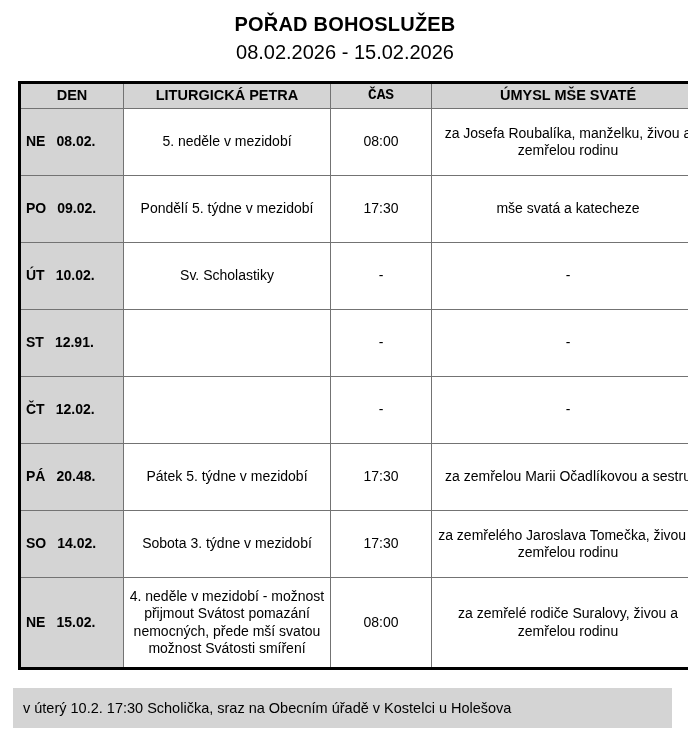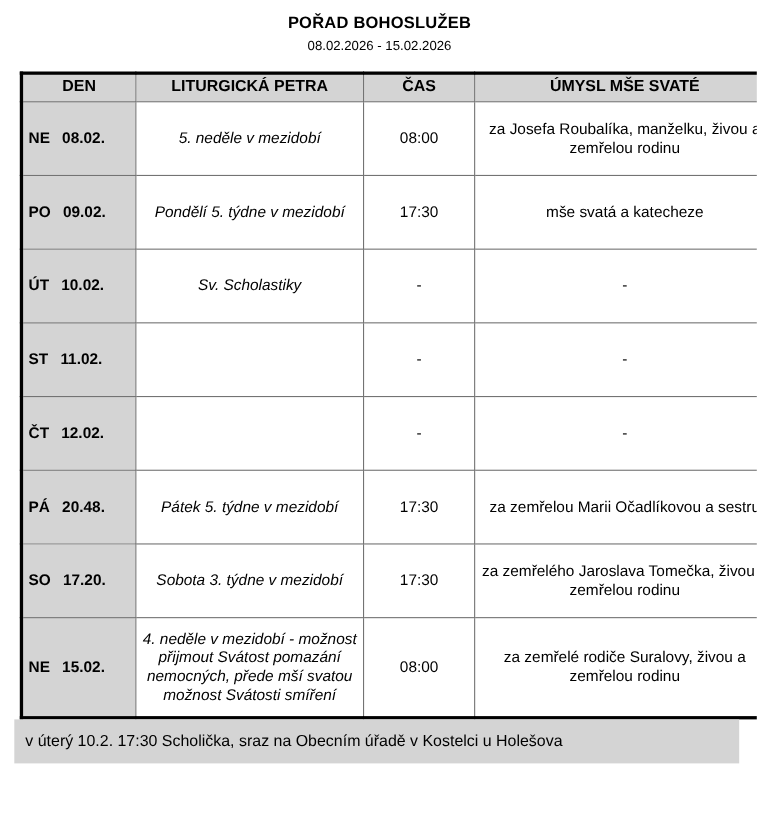--- a/index.html
+++ b/index.html
@@ -15,26 +15,26 @@
     box-sizing: border-box;
     padding: 12px 16px 0 18px;
     background: #ffffff;
   }
   .title-block {
     text-align: center;
     line-height: 1.25;
     margin-bottom: 12px;
   }
   .title, .subtitle {
-    font-size: 15px;
+    font-size: 20px;
     font-weight: bold;
     letter-spacing: 0.2px;
   }
   .date-range {
-    font-size: 12px;
+    font-size: 20px;
     margin-top: 3px;
   }
   table.schedule {
     border-collapse: collapse;
     table-layout: fixed;
     width: 654px;
     border: 3px solid #000000;
     margin-top: 16px;
   }
   table.schedule th,
@@ -48,37 +48,38 @@
   }
   table.schedule th {
     background: #d4d4d4;
     font-weight: bold;
     height: 20px;
     text-align: center;
     font-size: 14.5px;
   }
   th.col-den  { width: 92px;  border-right: 2px solid #000; }
   th.col-lit  { width: 196px; }
-  th.col-cas  { width: 90px;  }
+  th.col-cas  { width: 90px; font-family: Liberation Mono, monospace;  }
   th.col-umysl{ width: 262px; }
   tr.row-normal { height: 67px; }
   tr.row-tall   { height: 91px; }
   td.den {
     background: #d4d4d4;
     font-weight: bold;
     text-align: left;
     padding-left: 8px;
     border-right: 2px solid #000;
     white-space: nowrap;
   }
   td.den .date { margin-left: 11px; }
   td.lit, td.cas, td.umysl { text-align: center; }
-  td.lit { padding: 0 8px; font-style: italic; }
+  td.lit { padding: 0 8px; }
   td.umysl { padding: 0 6px; }
   .footer-note {
+    margin-top: 18px;
     margin-left: -5px;
     width: 659px;
     box-sizing: border-box;
     background: #d4d4d4;
     padding: 12px 10px;
     font-size: 14.5px;
   }
 </style>
 </head>
 <body>
@@ -112,39 +113,39 @@
         <td class="cas">17:30</td>
         <td class="umysl">mše svatá a katecheze</td>
       </tr>
       <tr class="row-normal">
         <td class="den"><span>ÚT</span><span class="date">10.02.</span></td>
         <td class="lit">Sv. Scholastiky</td>
         <td class="cas">-</td>
         <td class="umysl">-</td>
       </tr>
       <tr class="row-normal">
-        <td class="den"><span>ST</span><span class="date">11.02.</span></td>
+        <td class="den"><span>ST</span><span class="date">12.91.</span></td>
         <td class="lit"></td>
         <td class="cas">-</td>
         <td class="umysl">-</td>
       </tr>
       <tr class="row-normal">
         <td class="den"><span>ČT</span><span class="date">12.02.</span></td>
         <td class="lit"></td>
         <td class="cas">-</td>
         <td class="umysl">-</td>
       </tr>
       <tr class="row-normal">
         <td class="den"><span>PÁ</span><span class="date">20.48.</span></td>
         <td class="lit">Pátek 5. týdne v mezidobí</td>
         <td class="cas">17:30</td>
         <td class="umysl">za zemřelou Marii Očadlíkovou a sestru</td>
       </tr>
       <tr class="row-normal">
-        <td class="den"><span>SO</span><span class="date">17.20.</span></td>
+        <td class="den"><span>SO</span><span class="date">14.02.</span></td>
         <td class="lit">Sobota 3. týdne v mezidobí</td>
         <td class="cas">17:30</td>
         <td class="umysl">za zemřelého Jaroslava Tomečka, živou a zemřelou rodinu</td>
       </tr>
       <tr class="row-tall">
         <td class="den"><span>NE</span><span class="date">15.02.</span></td>
         <td class="lit">4. neděle v mezidobí - možnost přijmout Svátost pomazání nemocných, přede mší svatou možnost Svátosti smíření</td>
         <td class="cas">08:00</td>
         <td class="umysl">za zemřelé rodiče Suralovy, živou a zemřelou rodinu</td>
       </tr>

